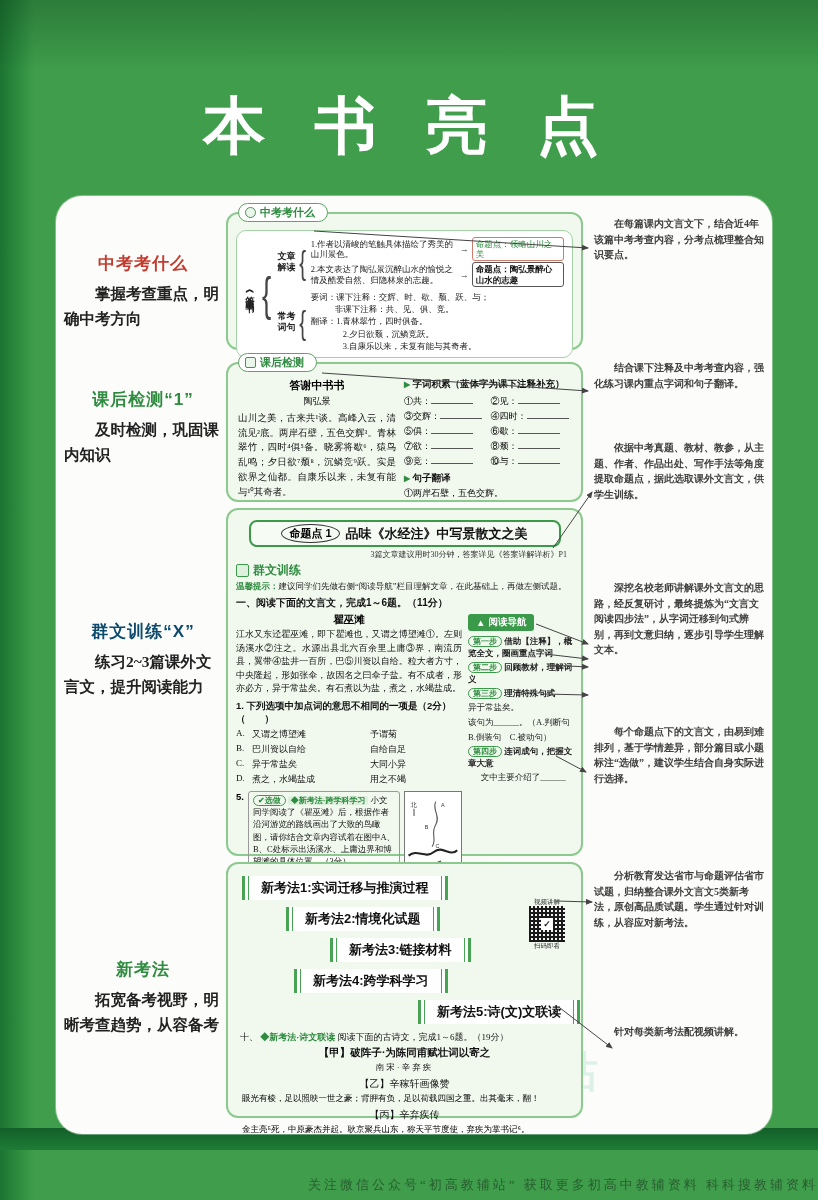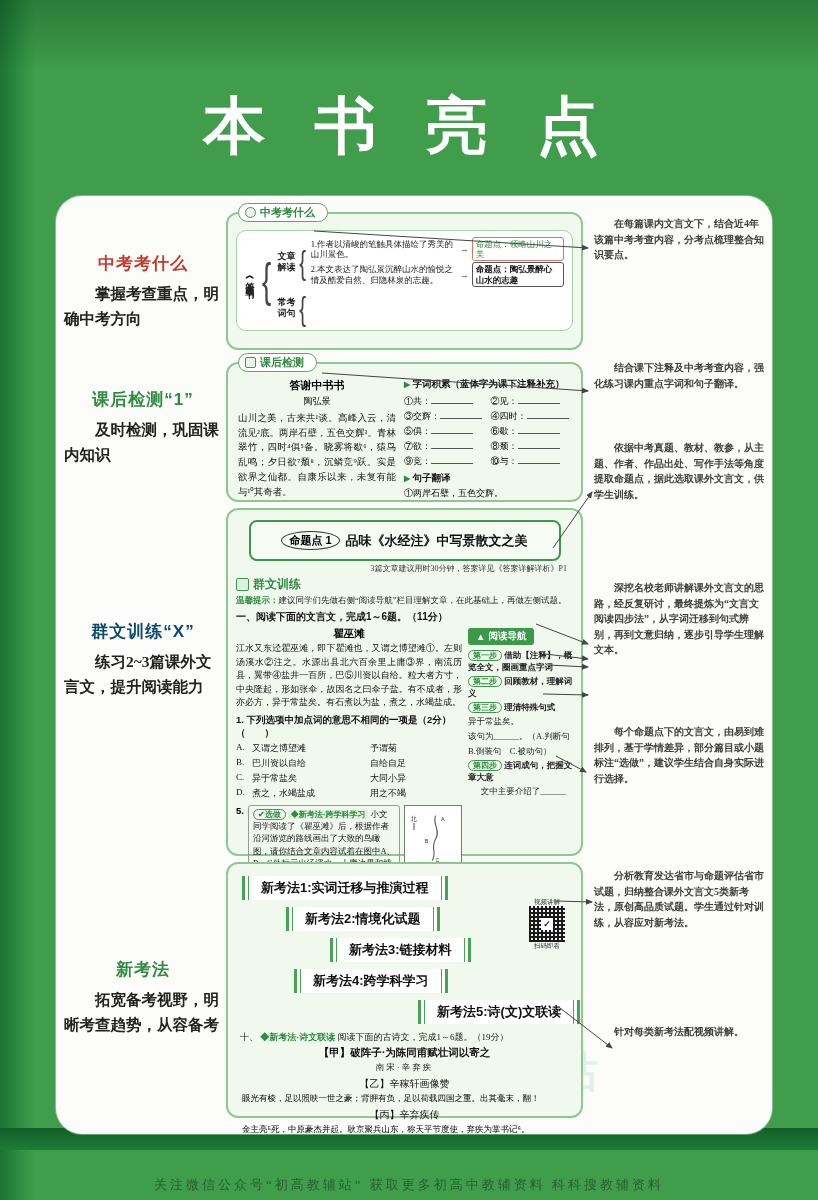--- a/index.html
+++ b/index.html
@@ -67,21 +67,21 @@
   .colL .ptext{font-family:"Liberation Serif",serif;font-size:9.5px;line-height:1.55;color:#111;text-align:justify;}
   .colR{flex:1;font-family:"Liberation Serif",serif;}
   .colR .head{font-size:9.5px;font-weight:700;color:#111;}
   .colR .head .tri{color:#2e8b3f;font-size:8px;}
   .kwgrid{display:grid;grid-template-columns:1fr 1fr;gap:2px 6px;margin:4px 0;}
   .kw{font-size:9px;white-space:nowrap;}
   .blank{display:inline-block;width:42px;border-bottom:1px solid #555;height:8px;vertical-align:baseline;}
 
   
   .mt-head{margin:10px auto 2px;width:300px;background:#f6fbf4;border:2px solid #3a9a4a;border-radius:8px;
-    display:flex;align-items:center;justify-content:center;gap:6px;padding:9px 4px;}
+    display:flex;align-items:center;justify-content:center;gap:6px;padding:2px 4px;}
   .mt-badge{border:1.5px solid #333;border-radius:50%;padding:1px 7px;font-size:11px;font-weight:700;white-space:nowrap;}
   .mt-title{font-size:13px;font-weight:800;color:#111;}
   .mt-note{font-size:8px;color:#333;text-align:right;margin:2px 14px 2px 0;font-family:"Liberation Serif",serif;}
   .sec-qwx{display:flex;align-items:center;gap:4px;margin:2px 0 2px 8px;color:#2e8b3f;font-weight:800;font-size:12px;}
   .sec-qwx .ic{width:11px;height:11px;border:1.5px solid #3a9a4a;border-radius:2px;background:#dff0de;}
   .tipline{font-size:8.5px;margin:0 8px;color:#222;font-family:"Liberation Serif",serif;}
   .tipline b{color:#2e8b3f;}
   .qintro{font-size:10px;font-weight:700;margin:3px 8px 2px;color:#111;}
   .boxC-cols{display:flex;margin:0 6px 6px 8px;gap:6px;}
   .cmain{width:226px;}
@@ -127,21 +127,21 @@
 
   
   .wm1{position:absolute;left:210px;top:790px;z-index:5;font-size:46px;font-weight:900;
     color:rgba(226,150,170,.18);letter-spacing:8px;}
   .wm2{position:absolute;left:300px;top:848px;z-index:5;font-size:42px;font-weight:900;
     color:rgba(120,200,170,.22);letter-spacing:8px;}
   .leaf{position:absolute;left:240px;top:620px;width:260px;height:300px;z-index:5;
     background:radial-gradient(ellipse at center,rgba(140,205,150,.16) 0,rgba(140,205,150,0) 70%);
     border-radius:50%;}
 
-  .footer-cap{position:absolute;left:0;top:1176px;width:818px;text-align:center;z-index:3;
+  .footer-cap{position:absolute;left:0;top:1176px;width:818px;text-align:right;z-index:3;
     font-family:"Liberation Serif",serif;font-size:13px;letter-spacing:3px;color:rgba(20,40,25,.55);}
 
   svg.arrows{position:absolute;left:0;top:0;z-index:8;pointer-events:none;}
 </style>
 </head>
 <body>
 
 <div class="edge-left"></div>
 <div class="edge-top"></div>
 <div class="band-dark"></div>
@@ -200,20 +200,27 @@
             <div class="itemrow">
               <span class="t">2.本文表达了陶弘景沉醉山水的愉悦之情及酷爱自然、归隐林泉的志趣。</span>
               <span class="arr">→</span>
               <span class="callout c2">命题点：陶弘景醉心山水的志趣</span>
             </div>
           </div>
         </div>
         <div class="grp">
           <span class="lbl">常考词句</span>
           <span class="brace sm">{</span>
+          <div class="cklines">
+            <div>要词：课下注释：交辉、时、歇、颓、跃、与；</div>
+            <div style="padding-left:24px">非课下注释：共、见、俱、竞。</div>
+            <div>翻译：1.青林翠竹，四时俱备。</div>
+            <div style="padding-left:32px">2.夕日欲颓，沉鳞竞跃。</div>
+            <div style="padding-left:32px">3.自康乐以来，未复有能与其奇者。</div>
+          </div>
         </div>
       </div>
     </div>
   </div>
 
   <div class="mini" style="top:166px;height:140px">
     <div class="tab">
       <span class="ic"></span>
       <span>课后检测</span>
     </div>

